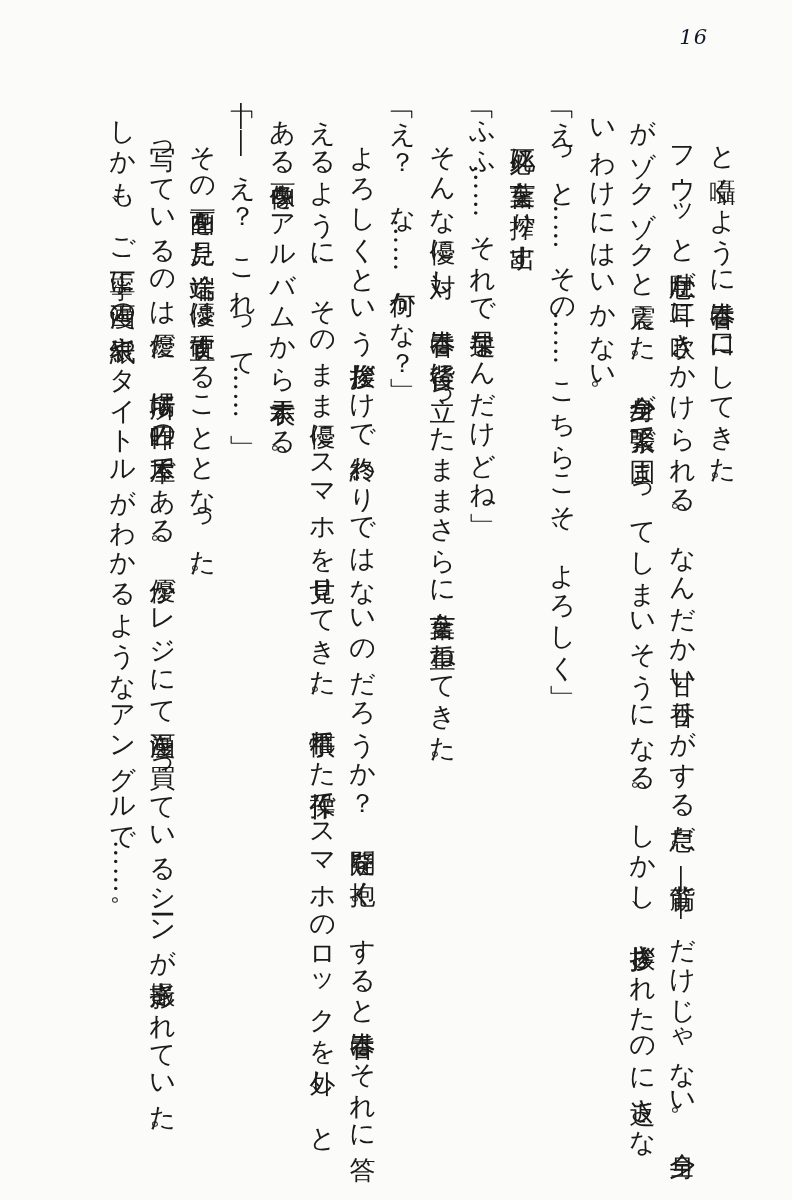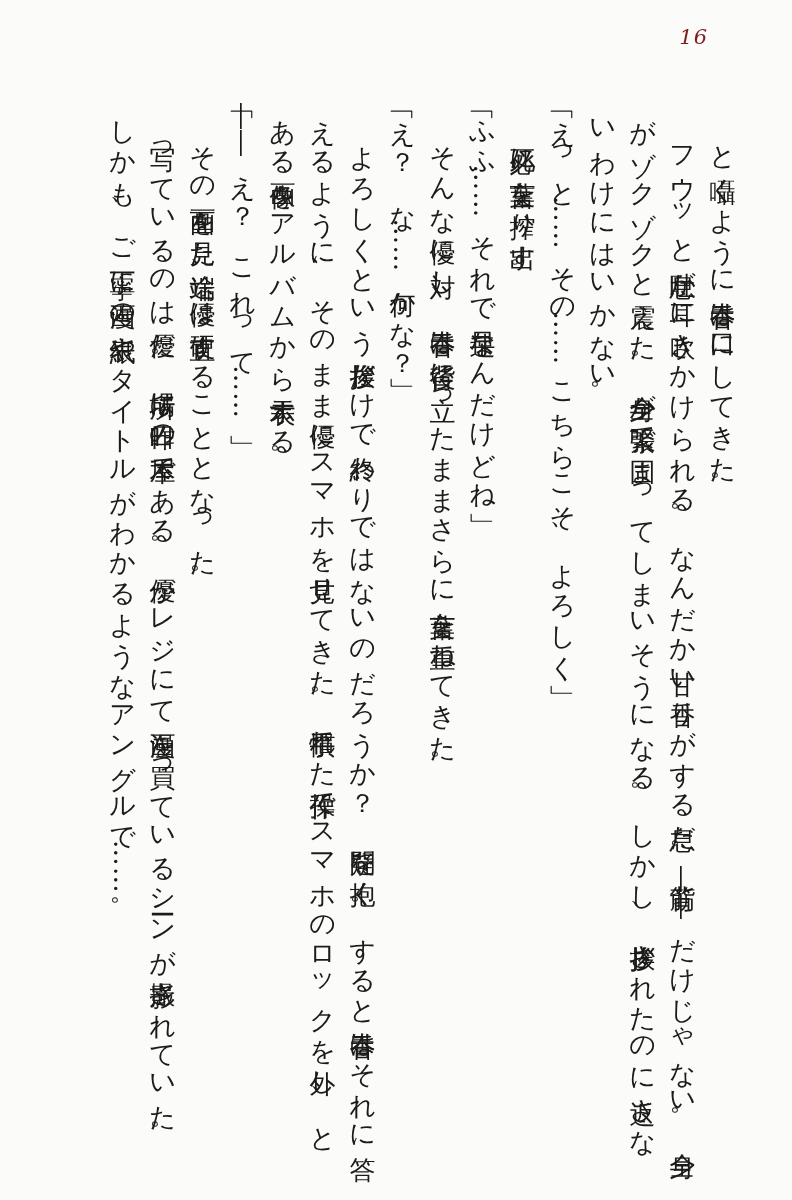--- a/index.html
+++ b/index.html
@@ -18,21 +18,21 @@
     position: absolute;
     inset: 0;
   }
   .page-number {
     position: absolute;
     top: 25px;
     right: 84px;
     font-style: italic;
     font-size: 21px;
     letter-spacing: 1px;
-    color: #7f1d1d;
+    color: #0f172a;
   }
   .text-block {
     position: absolute;
     top: 102px;
     right: 49px;
     height: 1058px;
     writing-mode: vertical-rl;
     text-orientation: mixed;
     font-size: 26px;
     line-height: 40px;

